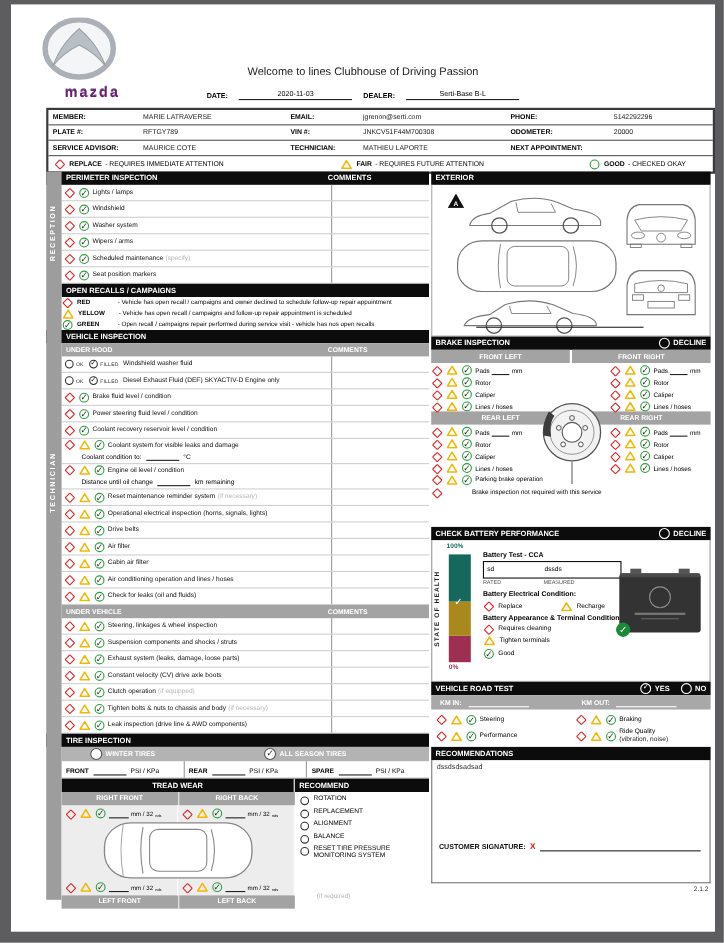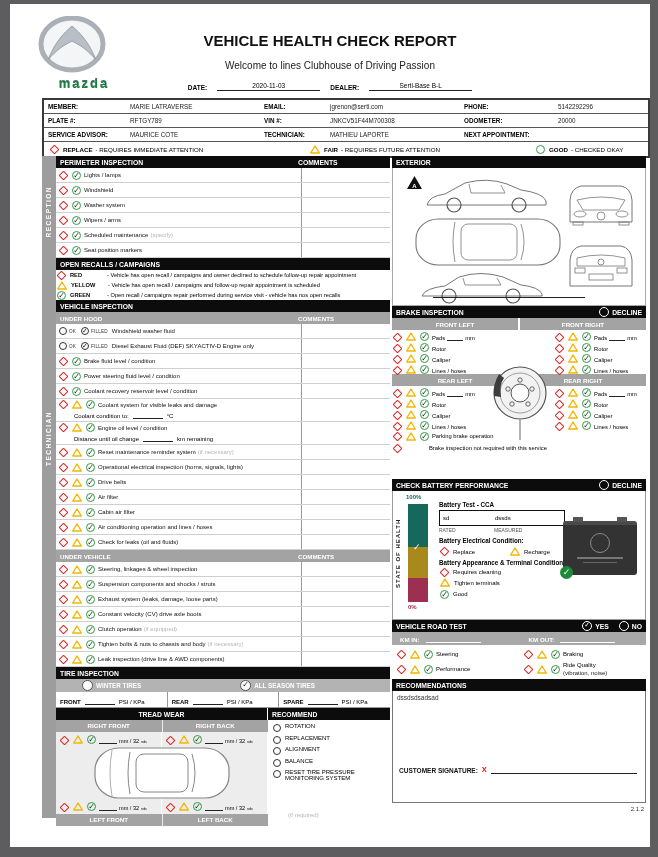--- a/index.html
+++ b/index.html
@@ -1,20 +1,20 @@
 <!DOCTYPE html>
 <html><head>
 <meta charset="utf-8">
 <style>
   html,body{margin:0;padding:0;}
   body{width:658px;height:857px;background:#5d5d5f;font-family:"Liberation Sans","DejaVu Sans",sans-serif;position:relative;overflow:hidden;}
   .page{position:absolute;left:10px;top:4px;width:640px;height:843px;background:#fff;}
   
   .logo{position:absolute;left:26px;top:12px;width:96px;height:84px;text-align:center;}
-  .wordmark{font-weight:bold;font-size:13px;letter-spacing:2px;color:#15803d;text-shadow:0 1px 0 #fff,0 -1px 0 #5a6675;margin-top:-2px;}
+  .wordmark{font-weight:bold;font-size:13px;letter-spacing:2px;color:#701a75;text-shadow:0 1px 0 #fff,0 -1px 0 #5a6675;margin-top:-2px;}
   .title{position:absolute;left:0;top:28px;width:100%;text-align:center;font-size:15px;font-weight:bold;color:#111;}
   .subtitle{position:absolute;left:0;top:56px;width:100%;text-align:center;font-size:10px;color:#222;}
   .dateline{position:absolute;left:0;top:78px;width:100%;display:flex;justify-content:center;gap:10px;font-size:6.5px;align-items:flex-end;}
   .dateline b{font-weight:bold;}
   .uval{display:inline-block;min-width:95px;text-align:center;border-bottom:1px solid #222;padding:0 4px 1px;}
   
   .info{position:absolute;left:32px;top:94px;width:604px;border:2px solid #3a3a3a;font-size:6.3px;}
   .irow{display:flex;border-bottom:1px solid #555;align-items:center;height:13px;}
   .irow:last-child{border-bottom:none;}
   .ilbl{font-weight:bold;padding-left:4px;}
@@ -142,21 +142,20 @@
 
 <div class="page">
 
   <div class="logo">
     <svg width="72" height="62" viewBox="0 0 72 62">
       <ellipse cx="36" cy="28" rx="31" ry="26" fill="#f4f5f6" stroke="#aab0b6" stroke-width="5"></ellipse>
       <path d="M12 44 C19 26 28 17 36 10 C44 17 53 26 60 44 C52 34 44 29 36 25 C28 29 20 34 12 44 Z" fill="#b9bfc6" stroke="#9aa0a6" stroke-width="1"></path>
     </svg>
     <div class="wordmark">mazda</div>
   </div>
-  <div class="title">VEHICLE HEALTH CHECK REPORT</div>
   <div class="subtitle">Welcome to lines Clubhouse of Driving Passion</div>
   <div class="dateline">
     <b>DATE:</b>
     <span class="uval">2020-11-03</span>
     <b>DEALER:</b>
     <span class="uval">Serti-Base B-L</span>
   </div>
 
   <div class="info">
     <div class="irow">

